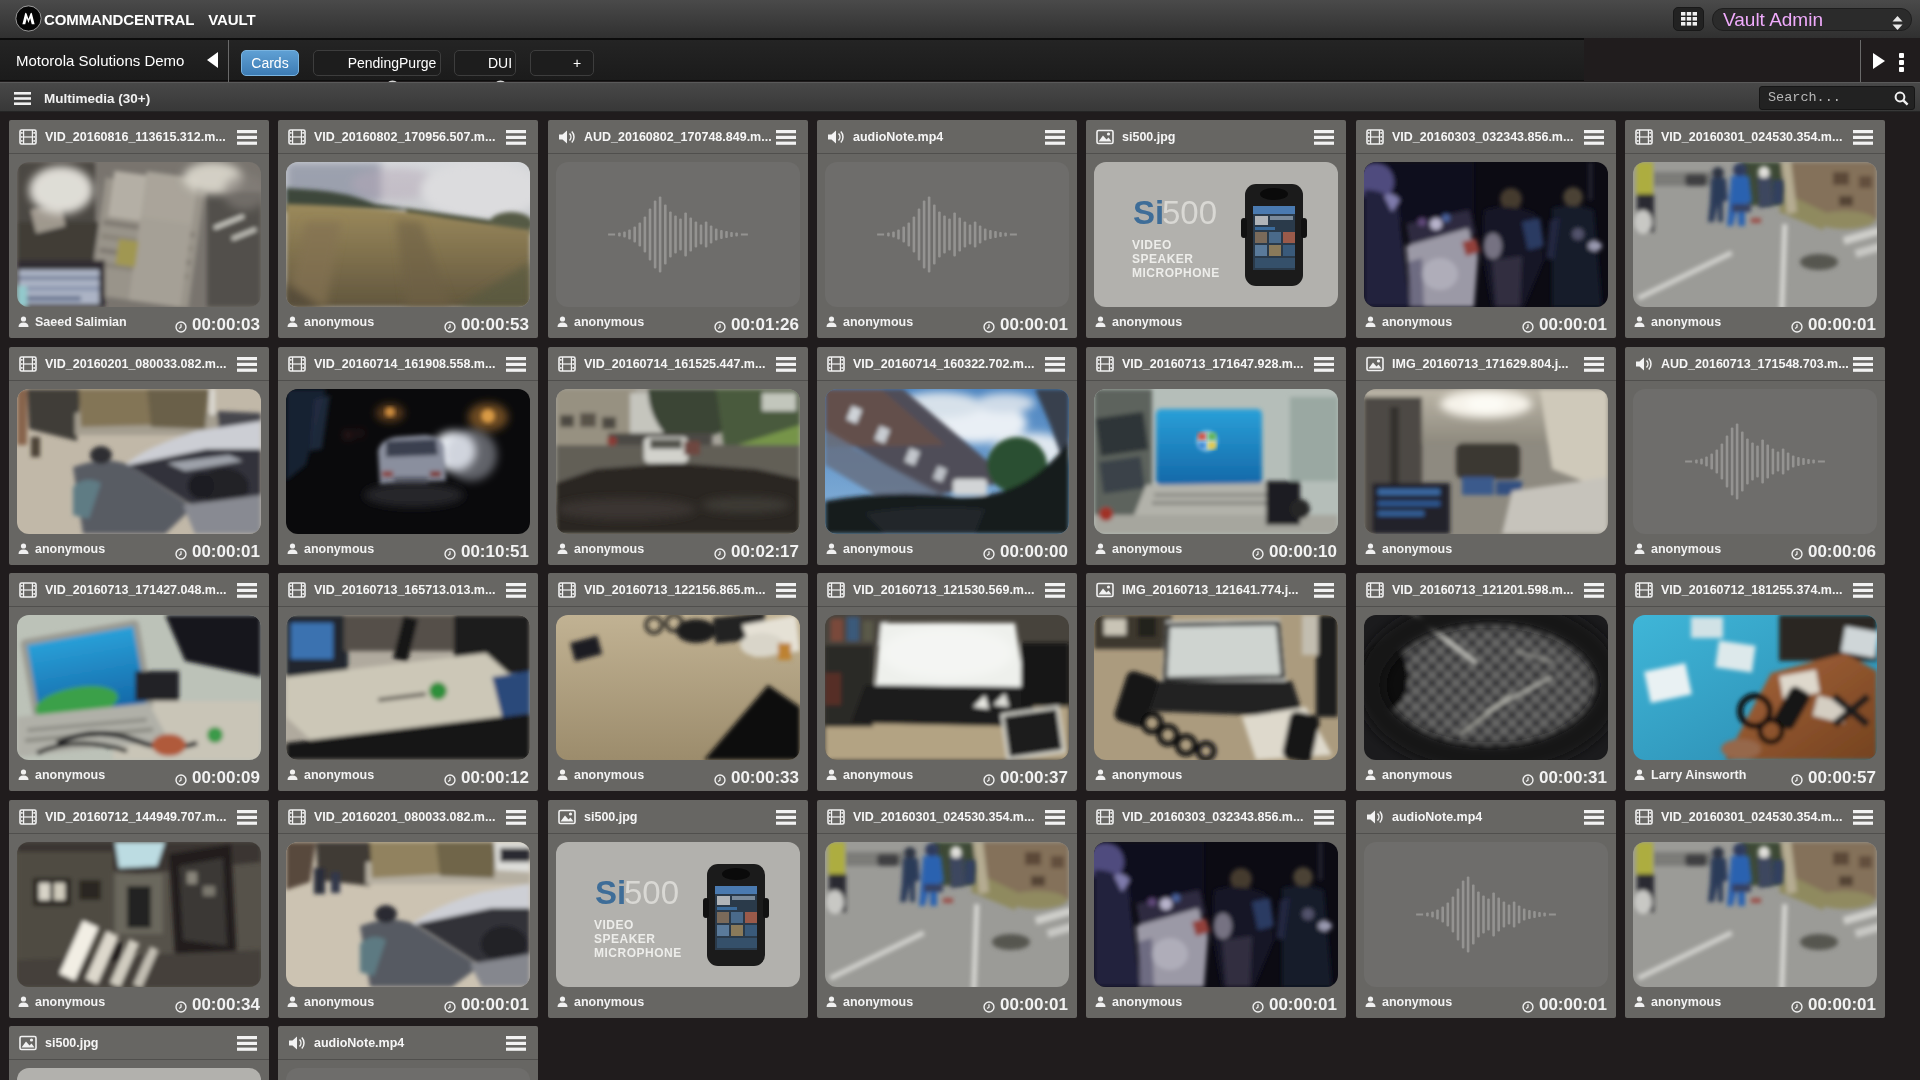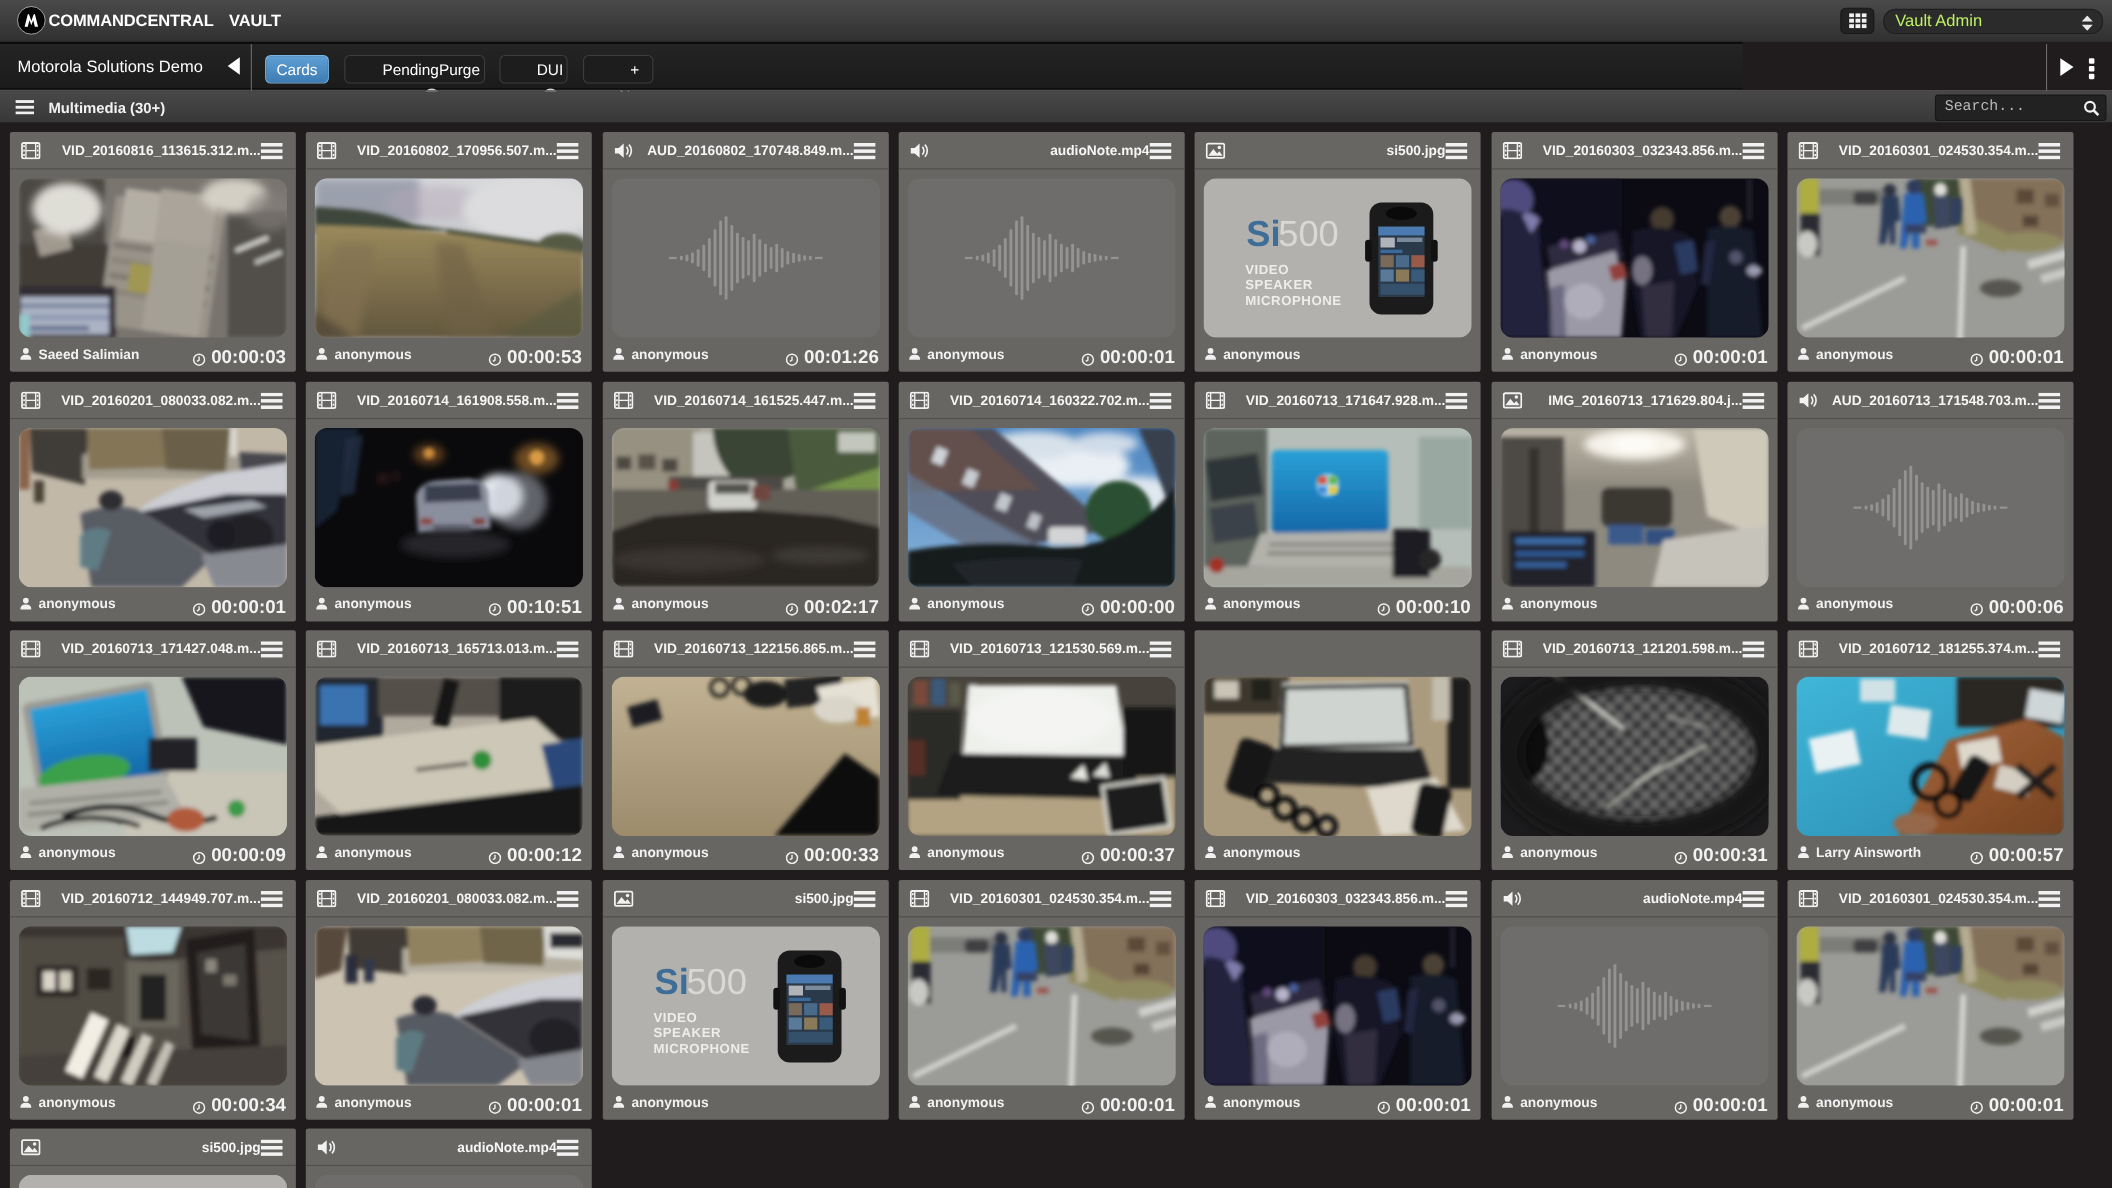--- a/index.html
+++ b/index.html
@@ -1,38 +1,38 @@
 <!DOCTYPE html>
 <html><head><meta charset="utf-8"><title>Vault</title>
 <style>
 * { margin:0; padding:0; box-sizing:border-box; }
 html,body { width:1920px; height:1080px; overflow:hidden; background:#201c1d; font-family:"Liberation Sans", sans-serif; }
 .topbar { position:absolute; left:0; top:0; width:1920px; height:38px; background:linear-gradient(#4a4a4a,#303030); }
 .logo { position:absolute; left:15px; top:5px; }
 .apptitle { position:absolute; left:44px; top:11px; font-size:15px; font-weight:bold; color:#fff; letter-spacing:-0.1px; }
 .apptitle b { margin-left:14px; }
 .gridbtn { position:absolute; left:1673px; top:7px; width:31px; height:24px; background:#222; border:1px solid #181818; border-radius:5px; display:flex; align-items:center; justify-content:center; }
-.usersel { position:absolute; left:1712px; top:8px; width:200px; height:23px; background:#2b2b2b; border-radius:11px; border:1px solid #1e1e1e; color:#bef264; font-size:15px; line-height:21px; padding-left:10px; }
+.usersel { position:absolute; left:1712px; top:8px; width:200px; height:23px; background:#2b2b2b; border-radius:11px; border:1px solid #1e1e1e; color:#f0abfc; font-size:19px; line-height:21px; padding-left:10px; }
 .usersel .arr { position:absolute; right:8px; top:4px; }
 .navbar { position:absolute; left:0; top:38px; width:1584px; height:43px; background:linear-gradient(#242424,#1b1b1b); border-top:2px solid #0c0c0c; border-bottom:1px solid #0e0e0e; }
 .ctxname { position:absolute; left:16px; top:12px; color:#fff; font-size:15px; }
 .backarr { position:absolute; left:207px; top:12px; width:0; height:0; border-top:8px solid transparent; border-bottom:8px solid transparent; border-right:11px solid #fff; }
 .navdiv { position:absolute; left:228px; top:0; width:1px; height:43px; background:#6a6a6a; }
 .pill { position:absolute; top:10px; height:26px; border-radius:5px; color:#fff; font-size:14px; line-height:24px; text-align:center; }
 .pill.blue { left:241px; width:58px; background:linear-gradient(#5fa0d4,#3d7cb4); border:1px solid #7ab4e0; }
 .pill.dark { background:#1d1d1d; border:1px solid #3d3d3d;padding-left:30px; }
 .rightarr { position:absolute; left:1873px; top:13px; width:0; height:0; border-top:8px solid transparent; border-bottom:8px solid transparent; border-left:12px solid #fff; }
 .dots i { position:absolute; left:1899px; width:5px; height:5px; background:#fff; border-radius:1px; }
 .toolbar { position:absolute; left:0; top:82px; width:1920px; height:30px; background:linear-gradient(#484848,#383838); border-top:1px solid #5a5a5a; border-bottom:1px solid #252525; }
 .toolbar .hamb { position:absolute; left:14px; top:8px; }
 .tbtitle { position:absolute; left:44px; top:8px; color:#f2f2f2; font-size:13.5px; font-weight:bold;text-align:center; }
 .search { position:absolute; left:1759px; top:3px; width:156px; height:24px; background:#222; border:1px solid #161616; border-radius:3px; color:#b8b8b8; font-size:13.5px; line-height:22px; padding-left:8px;font-family:Liberation Mono, monospace; }
 .search .sic { position:absolute; right:5px; top:4px; }
 .card { position:absolute; width:260px; height:218px; background:#676663; border-radius:2px; }
-.chead { position:absolute; left:0; top:0; width:260px; height:34px; border-bottom:1px solid #504f4d;text-align:right; }
+.chead { position:absolute; left:0; top:0; width:260px; height:34px; border-bottom:1px solid #504f4d; }
 .tico { position:absolute; left:10px; top:9px; }
 .ctitle { position:absolute; left:36px; top:10px; width:192px; color:#f6f6f6; font-size:12.5px; font-weight:bold; white-space:nowrap; overflow:hidden; }
 .cmenu { position:absolute; right:12px; top:10px; }
 .cthumb { position:absolute; left:8px; top:42px; width:244px; height:145px; border-radius:12px; overflow:hidden; }
 .tsvg { display:block; }
 .cfoot { position:absolute; left:0; bottom:0; width:260px; height:31px;padding-left:22px; }
 .cuser { position:absolute; left:9px; top:8px; color:#f2f2f2; font-size:12.5px; font-weight:bold; }
 .cuser svg { vertical-align:-2px; margin-right:6px; }
 .cdur { position:absolute; right:9px; top:8px; color:#f2f2f2; font-size:17px; font-weight:bold; }
 .cdur svg { vertical-align:-2.5px; margin-right:5px; }
@@ -1160,20 +1160,33 @@
           <circle cx="5.5" cy="3" r="2.6" fill="#f0f0f0"></circle>
           <path d="M0.5,11 Q0.5,6.5 5.5,6.5 Q10.5,6.5 10.5,11 Z" fill="#f0f0f0"></path>
         </svg><span>anonymous</span></span>
       <span class="cdur"><svg width="12" height="12" viewBox="0 0 13 13">
           <circle cx="6.5" cy="6.5" r="5.4" fill="none" stroke="#f0f0f0" stroke-width="1.5"></circle>
           <path d="M6.5,3.4 L6.5,6.8 L4.4,8.2" fill="none" stroke="#f0f0f0" stroke-width="1.4"></path>
         </svg><span>00:00:37</span></span>
     </div>
   </div>
 <div class="card" style="left:1086px;top:573px">
+    <div class="chead">
+      <span class="tico"><svg width="18" height="16" viewBox="0 0 18 16">
+          <rect x="1" y="1.5" width="16" height="13" rx="1.5" fill="none" stroke="#f2f2f2" stroke-width="1.6"></rect>
+          <polygon points="2.5,12.5 7,6.5 10.5,10.5 12.5,8.5 15.5,12.5" fill="#f2f2f2"></polygon>
+          <circle cx="12.5" cy="5" r="1.6" fill="#f2f2f2"></circle>
+        </svg></span>
+      <span class="ctitle">IMG_20160713_121641.774.j...</span>
+      <span class="cmenu"><svg width="20" height="15" viewBox="0 0 20 15">
+          <rect y="0" width="20" height="3.2" fill="#f2f2f2"></rect>
+          <rect y="5.8" width="20" height="3.2" fill="#f2f2f2"></rect>
+          <rect y="11.6" width="20" height="3.2" fill="#f2f2f2"></rect>
+        </svg></span>
+    </div>
     <div class="cthumb">
       <svg class="tsvg" viewBox="0 0 244 145" width="244" height="145" preserveAspectRatio="none">
         <rect width="244" height="145" fill="#ab9b7e"></rect>
         <g filter="url(#b2)">
           <rect x="0" y="0" width="78" height="34" fill="#3c382f"></rect>
           <rect x="10" y="4" width="22" height="16" fill="#c9c4b6"></rect>
           <rect x="44" y="2" width="18" height="20" fill="#23231f"></rect>
           <rect x="222" y="0" width="22" height="102" fill="#1d1d1d"></rect>
           <rect x="208" y="0" width="16" height="40" fill="#c3beb0"></rect>
           <path d="M72,6 L186,4 L192,66 L68,68 Z" fill="#d9dcd8"></path>

